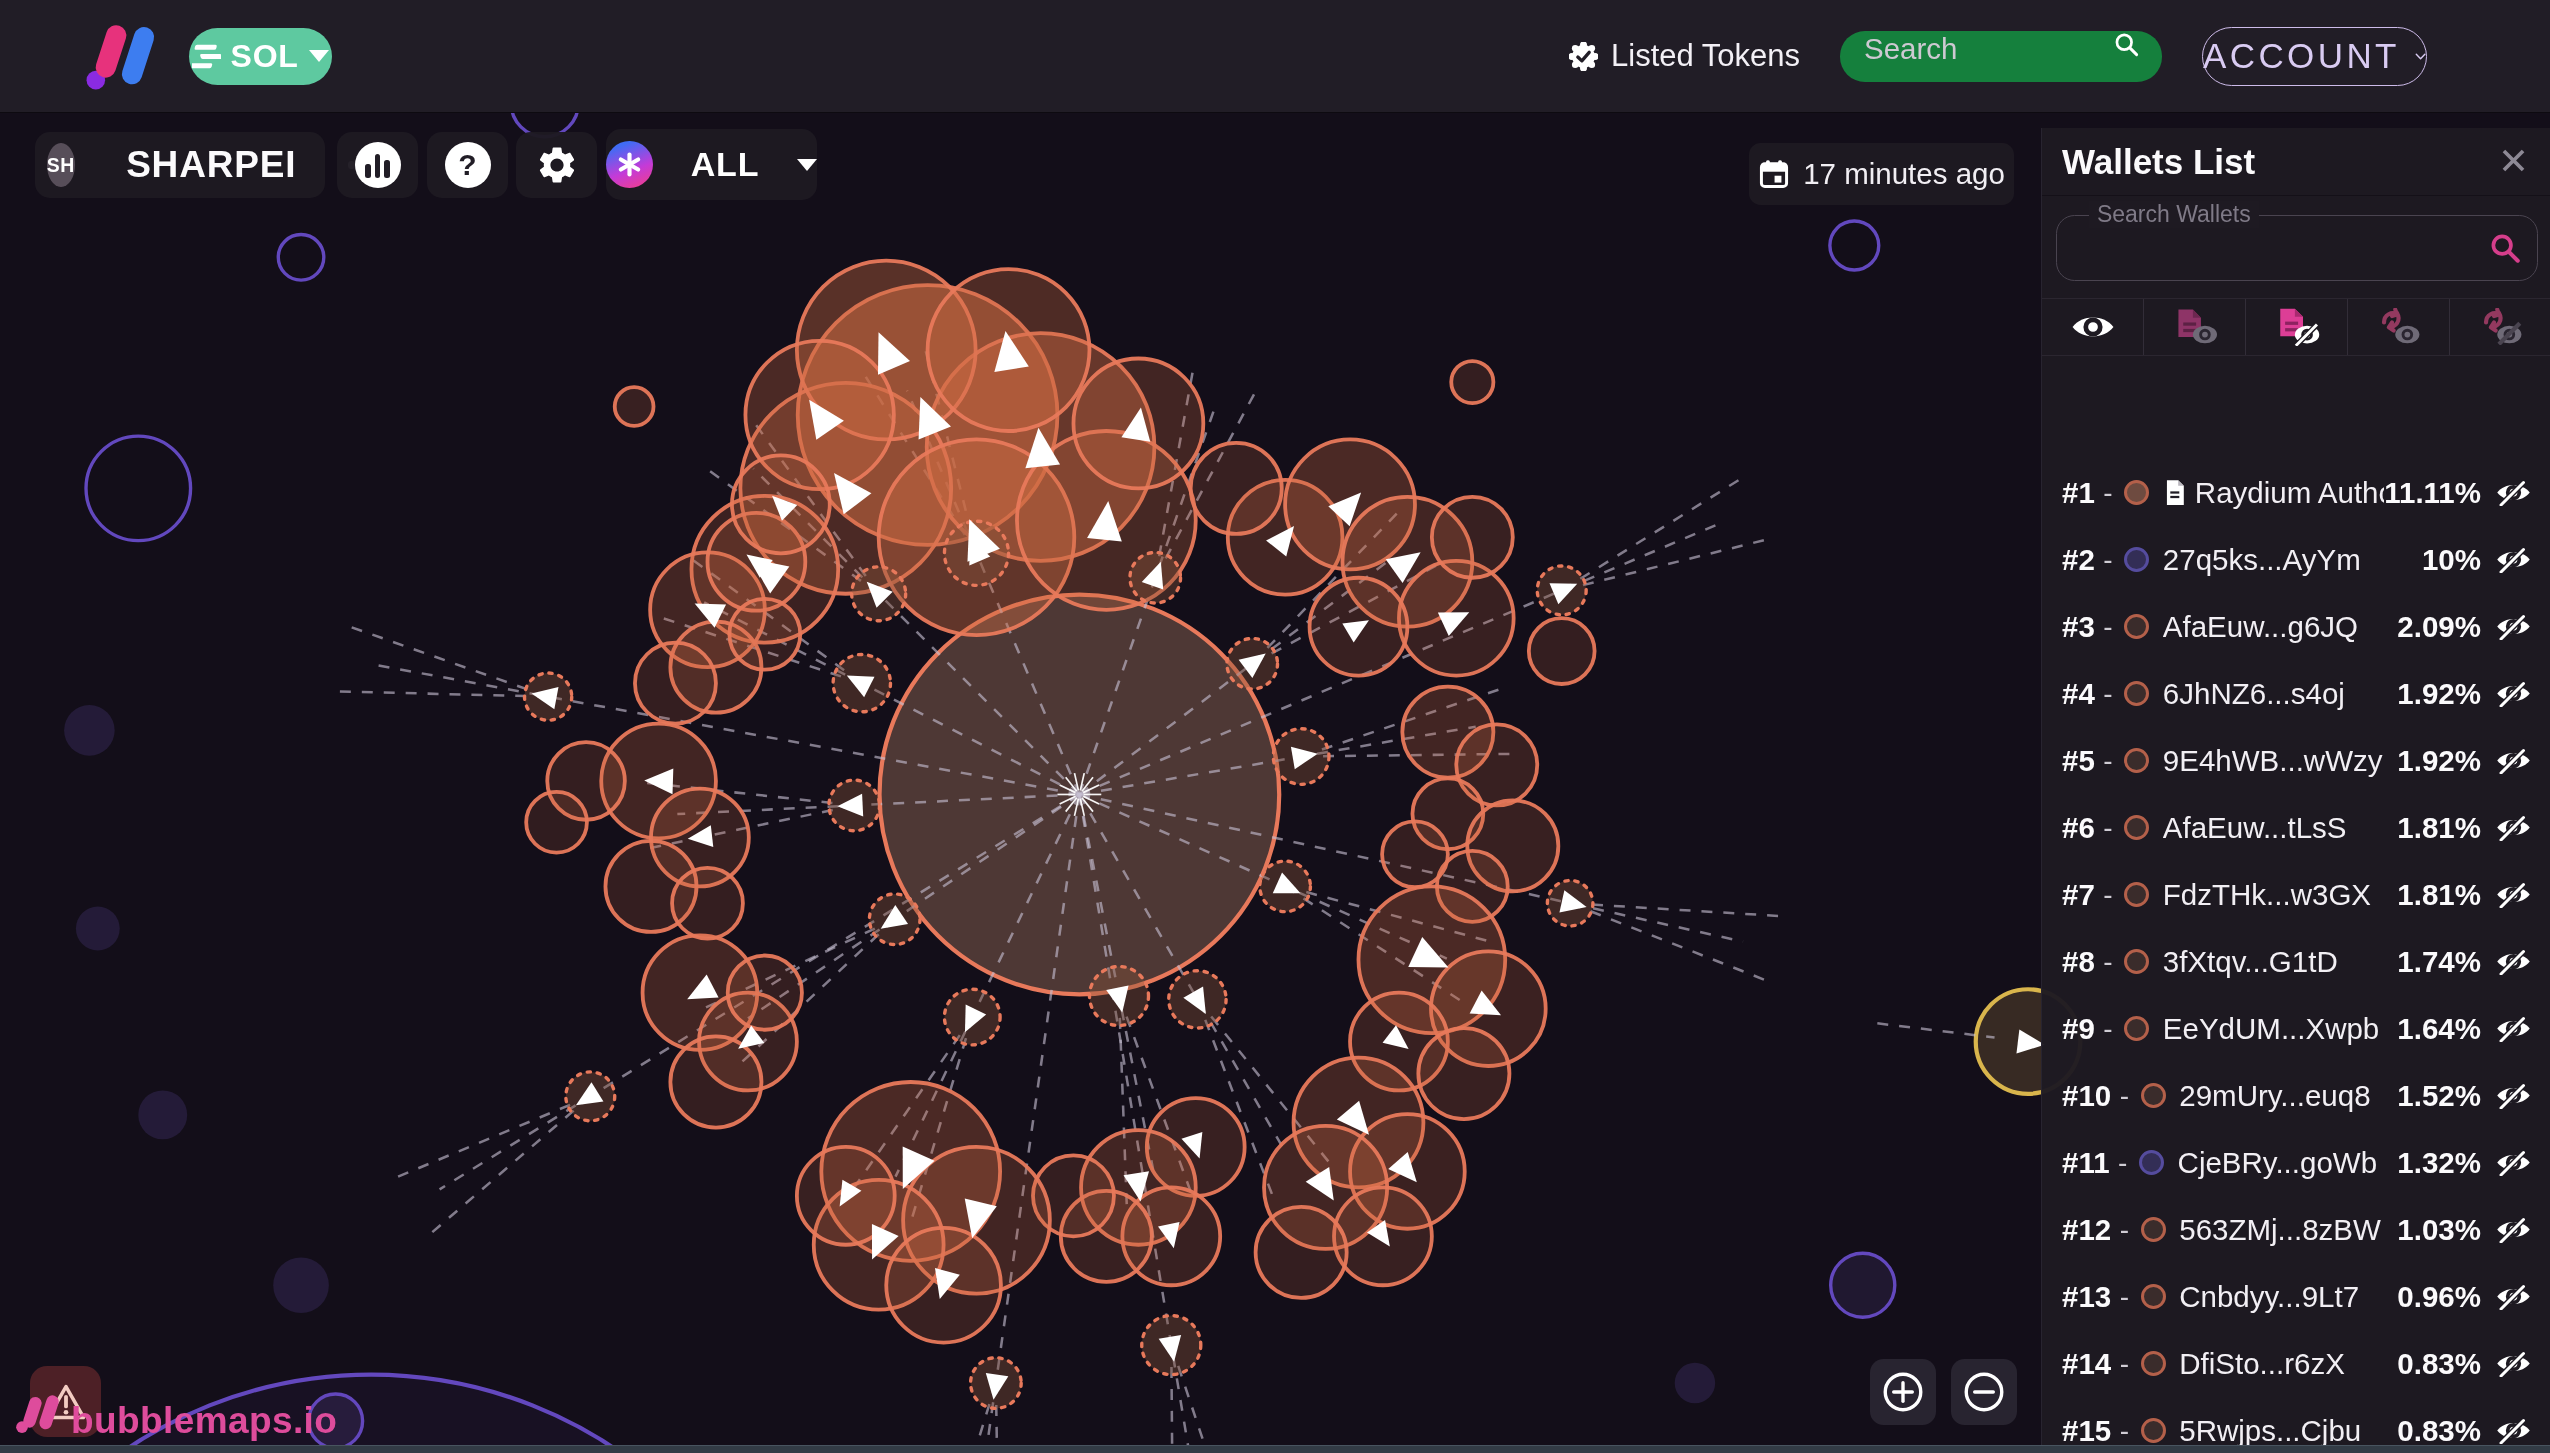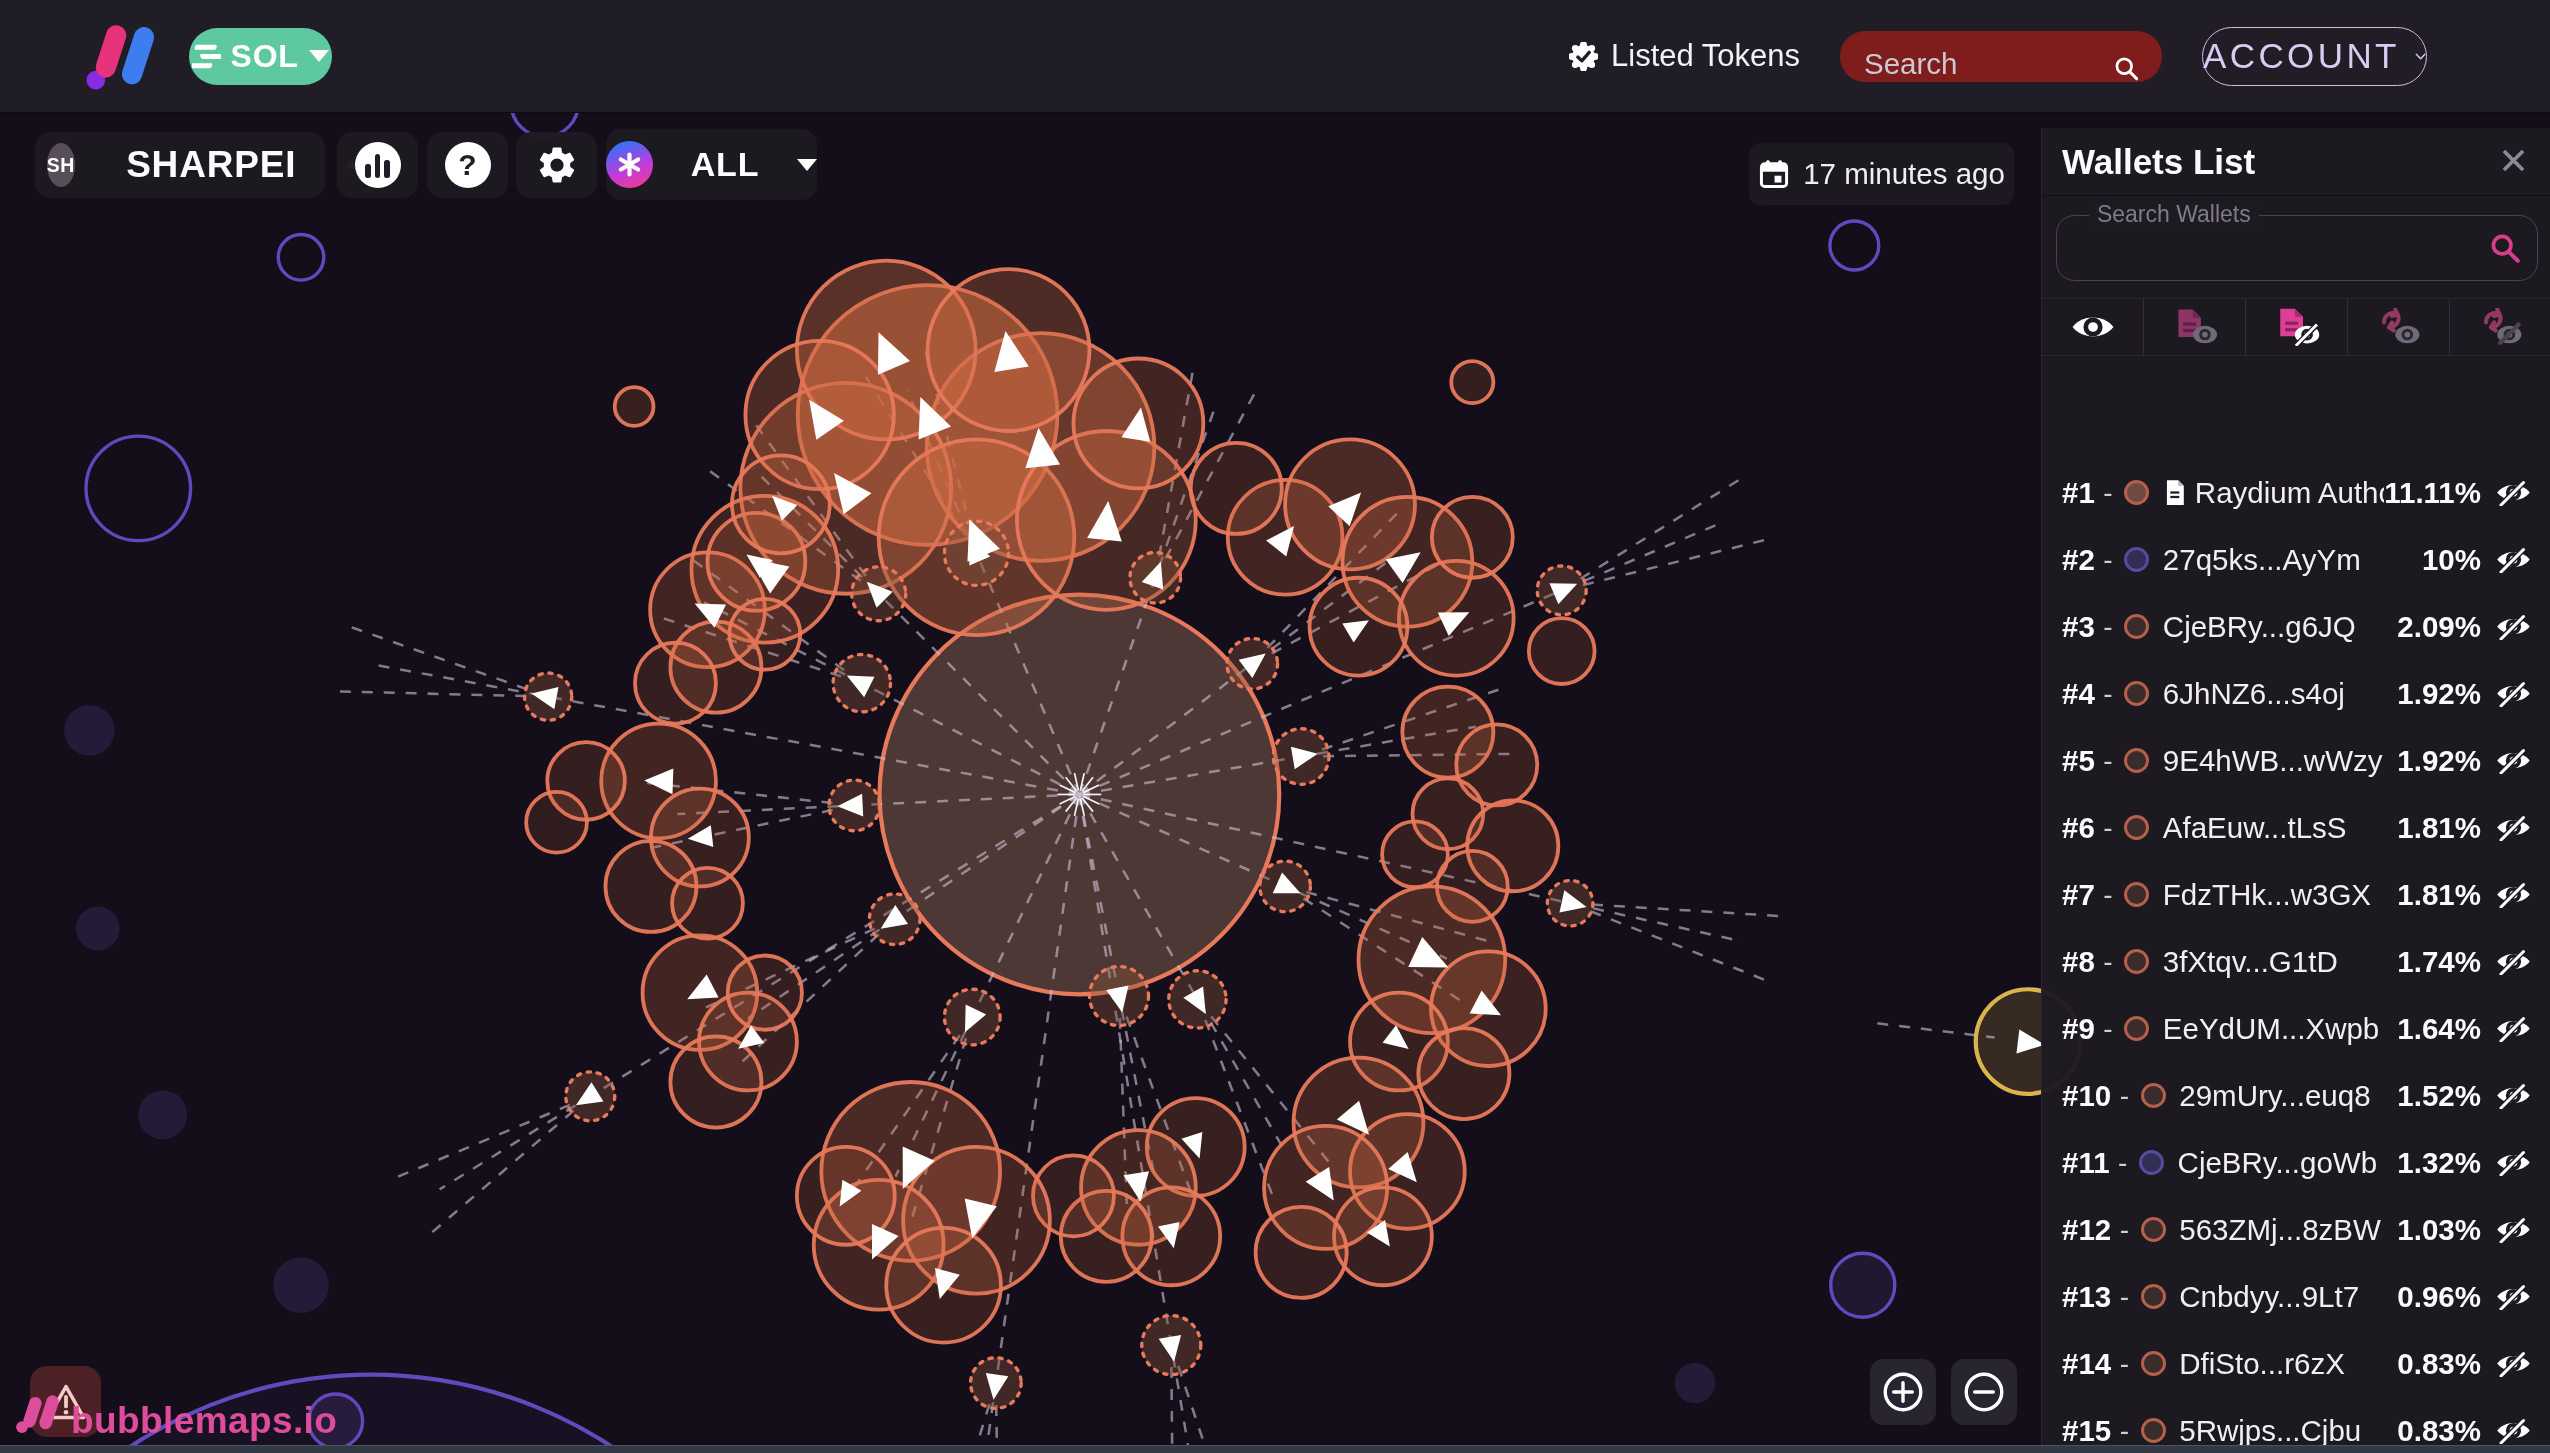--- a/index.html
+++ b/index.html
@@ -9,21 +9,21 @@
   #map-svg{position:absolute;left:0;top:0;z-index:1;}
   
   #topbar{position:absolute;left:0;top:0;width:2550px;height:112px;background:#211d26;z-index:30;
     display:flex;align-items:center;border-bottom:0.8px solid #0d0a10;}
   #logo{margin-left:84px;width:81px;height:71px;}
   .pill{display:flex;align-items:center;justify-content:center;border-radius:34px;}
   #sol-btn{margin-left:23.6px;width:143px;height:57px;background:#5EC9A0;gap:10px;cursor:pointer;}
   #sol-btn .lbl{font-size:32px;font-weight:700;color:#fff;letter-spacing:0.8px;}
   #tb-right{margin-left:auto;display:flex;align-items:center;margin-right:123px;gap:40px;}
   #listed{display:flex;align-items:center;gap:13.5px;font-size:31px;color:#f3f0f6;}
-  #search-pill{width:278px;height:51px;border-radius:25px;background:#7f1d1d;display:flex;align-items:flex-end;padding:0 22px;}
+  #search-pill{width:278px;height:51px;border-radius:25px;background:#15803d;display:flex;align-items:flex-start;padding:0 22px;}
   #search-pill input{background:transparent;border:none;outline:none;color:#d6d3da;font-size:29.5px;width:194px;
     font-family:"Liberation Sans",sans-serif;}
   #search-pill input::placeholder{color:#cdc9d2;}
   #account-btn{width:223px;height:57px;border:1.7px solid #CDBBE9;border-radius:30px;color:#D9CBF2;
     font-size:35px;font-weight:500;letter-spacing:3.4px;gap:15px;cursor:pointer;background:transparent;}
   
   .chip{position:absolute;background:rgba(30,26,34,0.97);border-radius:15px;display:flex;align-items:center;z-index:20;}
   #token-chip{left:35px;top:132px;width:290px;height:66px;padding:0;gap:33px;}
   #sh-avatar{width:44px;height:44px;border-radius:50%;background:#574e59;display:flex;align-items:center;justify-content:center;
     font-size:19.4px;font-weight:700;color:#fff;margin-left:11.8px;letter-spacing:0.4px;}
@@ -505,21 +505,21 @@
             <path d="M1 10 C7 2 21 2 27 10 C21 18 7 18 1 10 Z" fill="#fff"></path>
             <circle cx="14" cy="10" r="4.6" fill="none" stroke="#1e1a22" stroke-width="3"></circle>
             <line x1="5" y1="19" x2="23" y2="1" stroke="#1e1a22" stroke-width="4.6"></line>
             <line x1="4" y1="20" x2="22" y2="2" stroke="#fff" stroke-width="2.4" stroke-linecap="round"></line>
           </svg>
         </div>
         <div class="wrow">
           <span class="wrank">#3</span>
           <span class="wdash">-</span>
           <span class="wdot dot-orange"></span>
-          <span class="wname">CjeBRy...g6JQ</span>
+          <span class="wname">AfaEuw...g6JQ</span>
           <span class="wpct">2.09%</span>
           <svg class="weye" width="35" height="27" viewBox="0 0 28 20">
             <path d="M1 10 C7 2 21 2 27 10 C21 18 7 18 1 10 Z" fill="#fff"></path>
             <circle cx="14" cy="10" r="4.6" fill="none" stroke="#1e1a22" stroke-width="3"></circle>
             <line x1="5" y1="19" x2="23" y2="1" stroke="#1e1a22" stroke-width="4.6"></line>
             <line x1="4" y1="20" x2="22" y2="2" stroke="#fff" stroke-width="2.4" stroke-linecap="round"></line>
           </svg>
         </div>
         <div class="wrow">
           <span class="wrank">#4</span>

